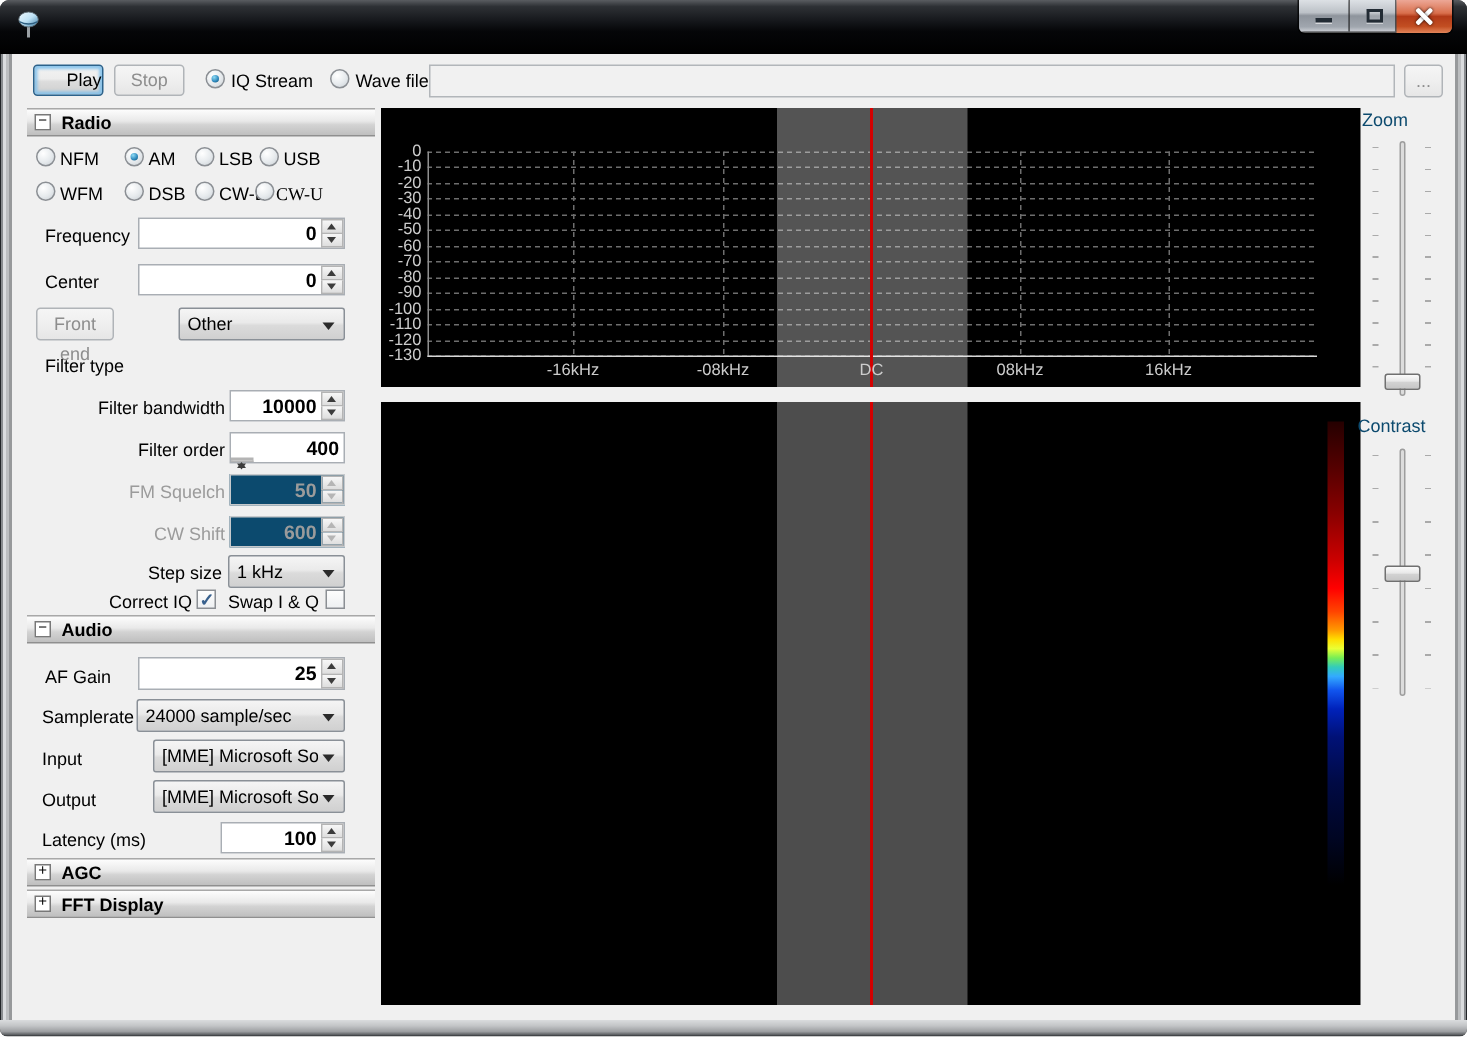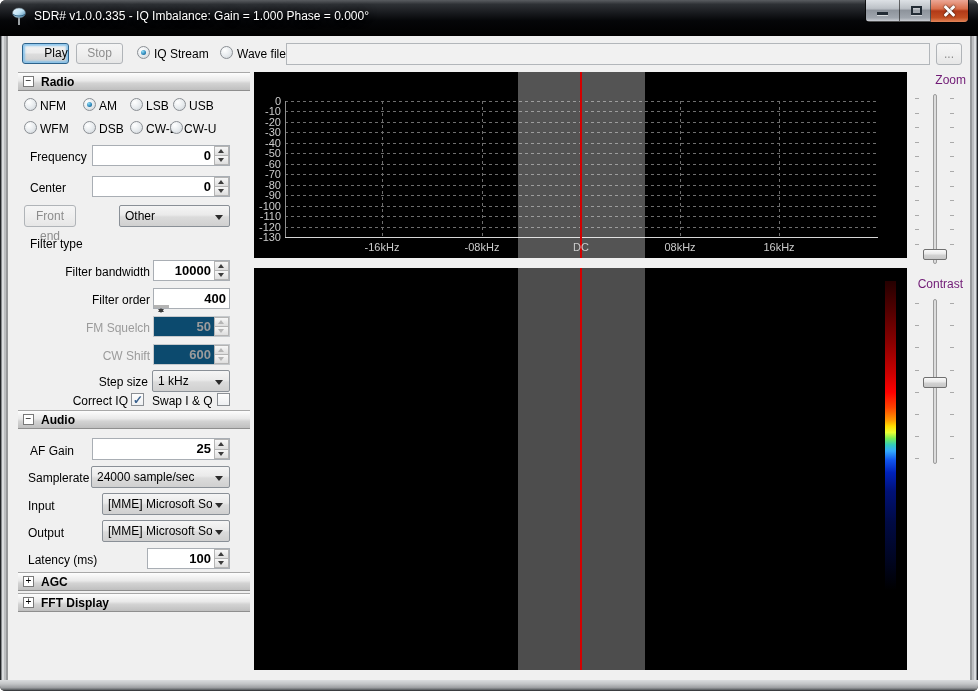--- a/index.html
+++ b/index.html
@@ -88,21 +88,21 @@
     background:repeating-linear-gradient(90deg,#6e6e6e 0 3px,transparent 3px 6px);}
   .vgrid{position:absolute;top:29px;width:1px;height:137px;z-index:1;
     background:repeating-linear-gradient(180deg,#6e6e6e 0 3px,transparent 3px 6px);}
   .ylab{position:absolute;left:0;width:27px;text-align:right;font-size:11px;color:#cccccc;z-index:6;}
   .xlab{position:absolute;top:169px;width:60px;text-align:center;font-size:11px;color:#cccccc;z-index:6;}
   .palette{position:absolute;left:631px;top:13px;width:11px;height:309px;z-index:4;
     background:linear-gradient(180deg,#250000 0%,#550000 10%,#8a0000 20%,#cc0000 30%,#ff0000 36%,
       #ff4400 41%,#ff9900 45%,#ffdd00 47%,#eaff33 49%,#77ee55 51%,#33ccbb 53%,#33aaff 55%,
       #1155ee 58%,#0022bb 62%,#001177 68%,#000a44 78%,#000522 90%,#000000 100%);}
   
-  .sliderlbl{position:absolute;width:58px;text-align:right;font-size:12px;color:#701a75;}
+  .sliderlbl{position:absolute;width:58px;text-align:left;font-size:12px;color:#0c4a6e;}
   .track{position:absolute;width:4px;background:#dcdcdc;border:1px solid #9d9d9d;border-radius:2px;}
   .thumb{position:absolute;width:24px;height:11px;border:1px solid #707070;border-radius:2px;
     background:linear-gradient(180deg,#fafafa,#e8e8e8 45%,#d2d2d2 55%,#c6c6c6);}
   .ticks{position:absolute;width:4px;background:repeating-linear-gradient(180deg,#aaaaaa 0 1px,transparent 1px 14.6px);}
   .ticks.c{background:repeating-linear-gradient(180deg,#aaaaaa 0 1px,transparent 1px 22.2px);}
 </style>
 </head>
 <body>
 
 <div class="win">
@@ -115,21 +115,20 @@
             <stop offset="0" stop-color="#eef7fd"></stop>
               <stop offset="0.5" stop-color="#bfe2f5"></stop>
               <stop offset="1" stop-color="#3f7fa8"></stop>
           </linearGradient>
         </defs>
         <rect x="7" y="9" width="2" height="9" fill="#9aa0a4"></rect>
         <ellipse cx="8" cy="6" rx="6.5" ry="5" fill="url(#pg)" stroke="#5c6a72" stroke-width="0.6"></ellipse>
         <path d="M2 7 Q8 10 14 7 L14 8 Q8 11 2 8 Z" fill="#2f5f80"></path>
       </svg>
     </span>
-    <span class="wtitle">SDR# v1.0.0.335 - IQ Imbalance: Gain = 1.000 Phase = 0.000°</span>
     <div class="caps">
       <div class="cbtn minb">
           <span class="g-min"></span>
         </div>
       <div class="cbtn maxb">
           <span class="g-max"></span>
         </div>
       <div class="cbtn closeb">
           <span class="g-close"></span>
         </div>
@@ -160,21 +159,21 @@
     <span class="lbl" style="left:138px;top:63px;">LSB</span>
     <span class="rad" style="left:165px;top:62px;"></span>
     <span class="lbl" style="left:181px;top:63px;">USB</span>
     <span class="rad" style="left:16px;top:85px;"></span>
     <span class="lbl" style="left:32px;top:86px;">WFM</span>
     <span class="rad" style="left:75px;top:85px;"></span>
     <span class="lbl" style="left:91px;top:86px;">DSB</span>
     <span class="rad" style="left:122px;top:85px;"></span>
     <span class="lbl" style="left:138px;top:86px;">CW-L</span>
     <span class="rad" style="left:162px;top:85px;"></span>
-    <span class="lbl" style="left:176px;top:86px;">CW-U</span>
+    <span class="lbl" style="left:176px;top:86px;font-family:Liberation Serif, serif;">CW-U</span>
 
     <span class="lbl" style="left:22px;top:114px;">Frequency</span>
     <div class="num" style="left:84px;top:109px;width:138px;height:21px;">
       <span class="numval">0</span>
       <span class="spin">
           <span class="sbtn">
             <i class="tri up"></i>
           </span>
           <span class="sbtn">
             <i class="tri dn"></i>

